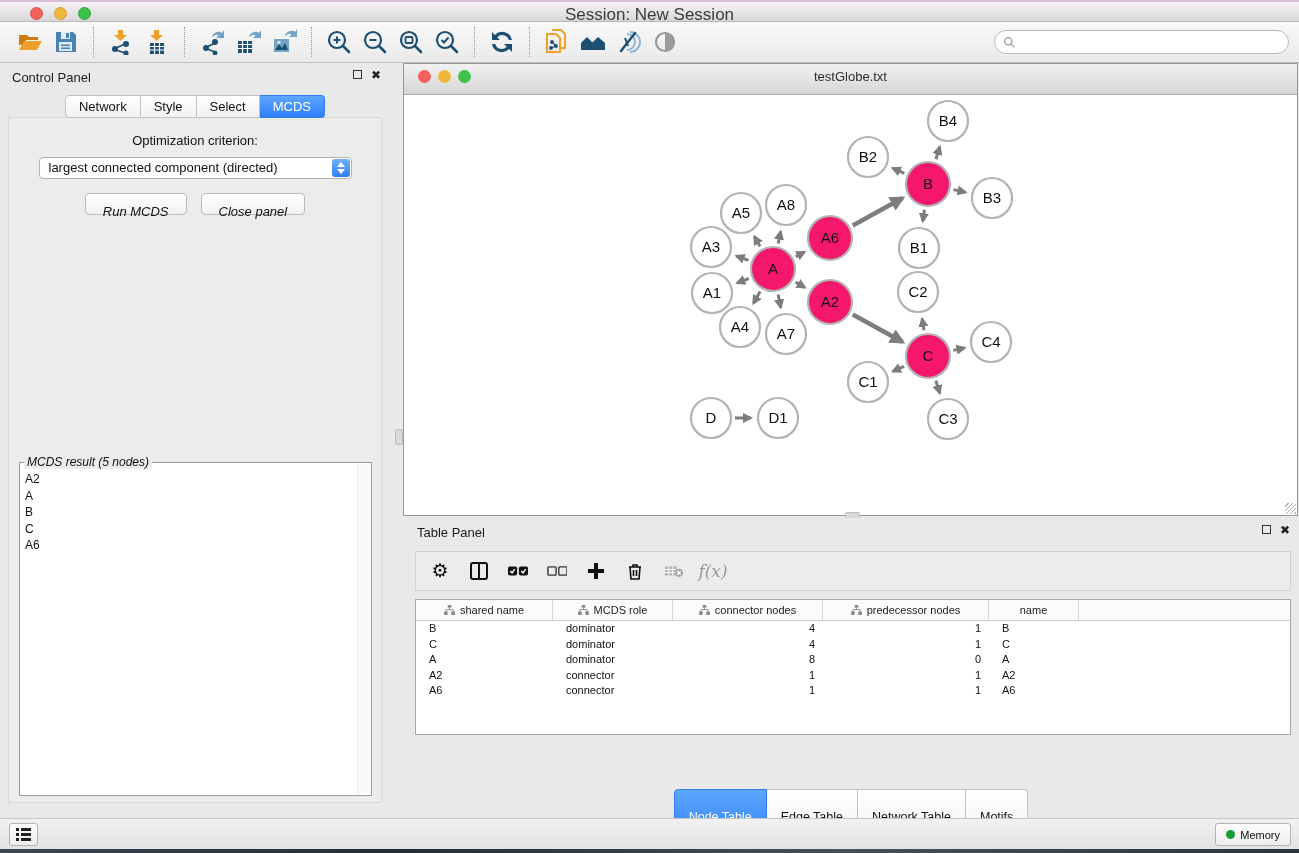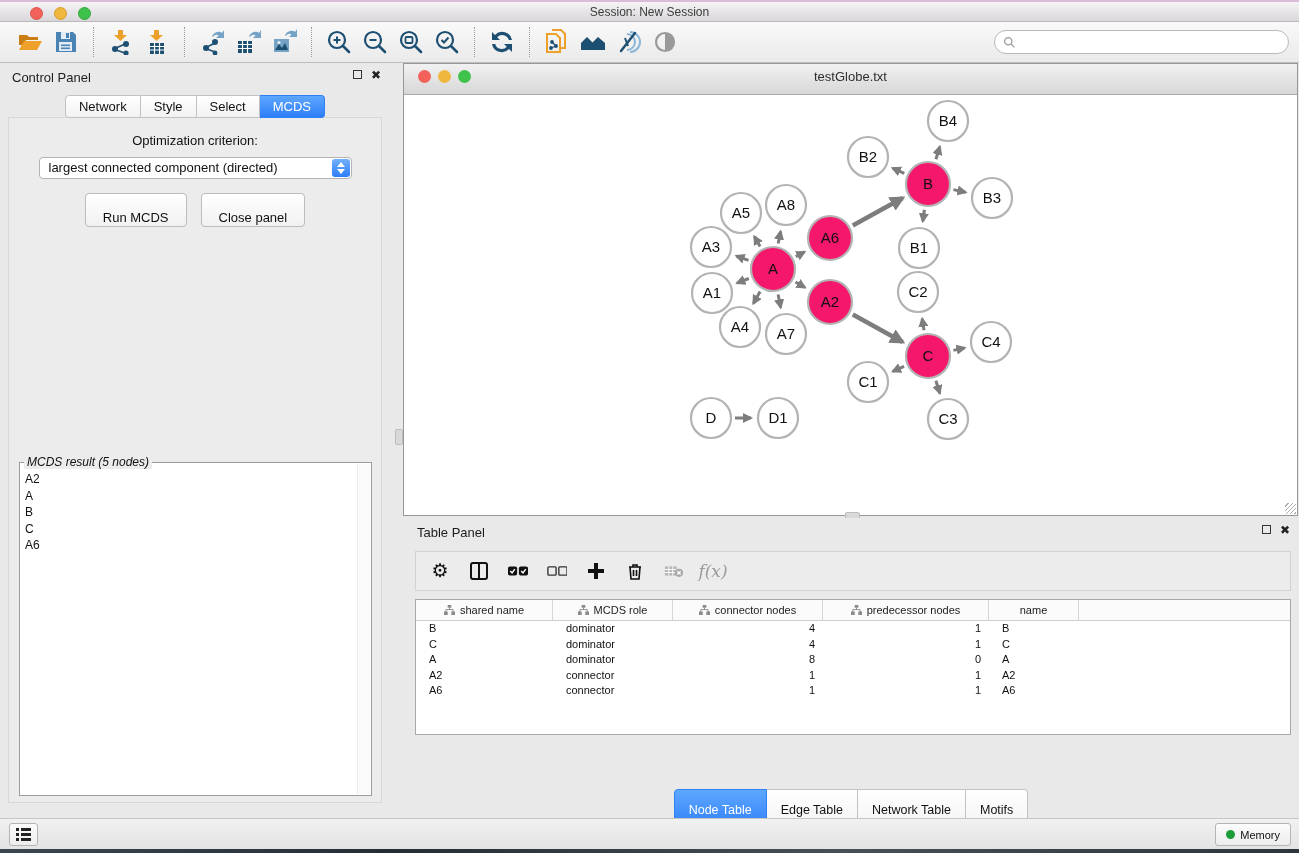--- a/index.html
+++ b/index.html
@@ -5,21 +5,21 @@
   * { margin:0; padding:0; box-sizing:border-box; }
   html,body { background:#555; }
   .app { position:relative; width:1299px; height:853px; overflow:hidden;
          font-family:"Liberation Sans", sans-serif; background:#e9e9e9; }
 
   
   .titlebar { position:absolute; left:0; top:0; width:1299px; height:22px;
     background:linear-gradient(#f5f3f5,#d9d7da);
     border-top:2px solid #d9bcd6; border-bottom:1px solid #b9b7ba; }
   .titlebar .title { position:absolute; left:0; right:0; top:3px; text-align:center;
-    font-size:12px; color:#3c3c3c; }
+    font-size:17px; color:#3c3c3c; }
   .tl { position:absolute; top:5px; width:13px; height:13px; border-radius:50%; }
   .tl.red { left:30px; background:#f3625a; border:1px solid #d9534c; }
   .tl.yellow { left:54px; background:#f0b73e; border:1px solid #d39e2d; }
   .tl.green { left:78px; background:#3fc24c; border:1px solid #2fa53b; }
 
   
   .toolbar { position:absolute; left:0; top:22px; width:1299px; height:41px;
     background:linear-gradient(#f9f9f9,#eaeaea); border-bottom:1px solid #bdbdbd;
     display:flex; align-items:center; padding-left:12px; }
   .tbtn { width:36px; height:34px; display:flex; align-items:center; justify-content:center; }
@@ -51,23 +51,23 @@
   .opt-label { margin-top:15px; text-align:center; font-size:13px; color:#111; }
   .crit-select { position:relative; width:313px; height:22px; margin:9px auto 0;
     background:#fff; border:1px solid #b3b3b3; border-radius:4px; font-size:13px; color:#111;
     line-height:20px; padding-left:9px; }
   .crit-select .stepper { position:absolute; right:1px; top:1px; bottom:1px; width:18px;
     border-radius:3px; background:linear-gradient(#72b0fb,#2e7ef8);
     display:flex; flex-direction:column; align-items:center; justify-content:center; gap:2px; }
   .chev-up { width:0; height:0; border-left:4px solid transparent; border-right:4px solid transparent; border-bottom:5px solid #fff; }
   .chev-down { width:0; height:0; border-left:4px solid transparent; border-right:4px solid transparent; border-top:5px solid #fff; }
   .btn-row { display:flex; justify-content:center; gap:14px; margin-top:14px; }
-  .pushbtn { height:22px; padding:16px 17px; background:linear-gradient(#ffffff,#f1f1f1);
+  .pushbtn { height:22px; padding:10px 17px; background:linear-gradient(#ffffff,#f1f1f1);
     border:1px solid #bcbcbc; border-radius:4px; font-size:13px; color:#111;
-    font-family:"Liberation Sans", sans-serif; }
+    font-family:"Liberation Sans", sans-serif;font-style:italic; }
   .result-group { position:absolute; left:10px; top:344px; width:353px; height:334px;
     border:1px solid #9c9c9c; background:#fff; }
   .result-legend { position:absolute; top:-8px; left:4px; background:#ececec; padding:0 3px;
     font-size:12px; color:#111;font-style:italic; }
   .result-list { position:absolute; inset:1px 15px 1px 1px; padding:7px 0 0 4px;
     font-size:12px; color:#111; line-height:16.5px; overflow:hidden; }
   .result-scroll { position:absolute; right:1px; top:1px; bottom:1px; width:13px;
     background:#fafafa; border-left:1px solid #ececec; }
 
   
@@ -101,21 +101,21 @@
     background:#fff; border:1px solid #a8a8a8; overflow:hidden; }
   .tp-header { display:flex; height:21px; background:#fbfbfb; border-bottom:1px solid #cfcfcf; }
   .tp-header .hcell { display:flex; align-items:center; justify-content:center; gap:5px;
     font-size:11px; color:#1c1c1c; border-right:1px solid #d6d6d6; height:100%; }
   .tp-header .hcell svg { width:11px; height:10px; }
   .tp-body .trow { display:flex; height:15.6px; align-items:center; }
   .tp-body .tcell { font-size:11px; color:#111; height:100%; line-height:15.6px; }
   .al { padding-left:13px; text-align:left; }
   .ar { padding-right:8px; text-align:right; }
   .tp-tabs { position:absolute; left:0; right:0; top:271px; display:flex; justify-content:center; }
-  .tp-tabs .tab { font-size:12.5px; padding:13px 14px; }
+  .tp-tabs .tab { font-size:12.5px; padding:20px 14px; }
 
   
   .statusbar { position:absolute; left:0; top:818px; width:1299px; height:31px;
     background:linear-gradient(#f1f1f1,#e3e3e3); border-top:1px solid #c6c6c6; }
   .sb-left-btn { position:absolute; left:9px; top:4px; width:29px; height:23px;
     background:linear-gradient(#fcfcfc,#ededed); border:1px solid #b4b4b4; border-radius:3px;
     display:flex; align-items:center; justify-content:center; }
   .memory-btn { position:absolute; right:8px; top:4px; height:23px; padding:0 10px;
     background:linear-gradient(#fcfcfc,#ededed); border:1px solid #b4b4b4; border-radius:3px;
     display:flex; align-items:center; gap:5px; font-size:11px; color:#111;

